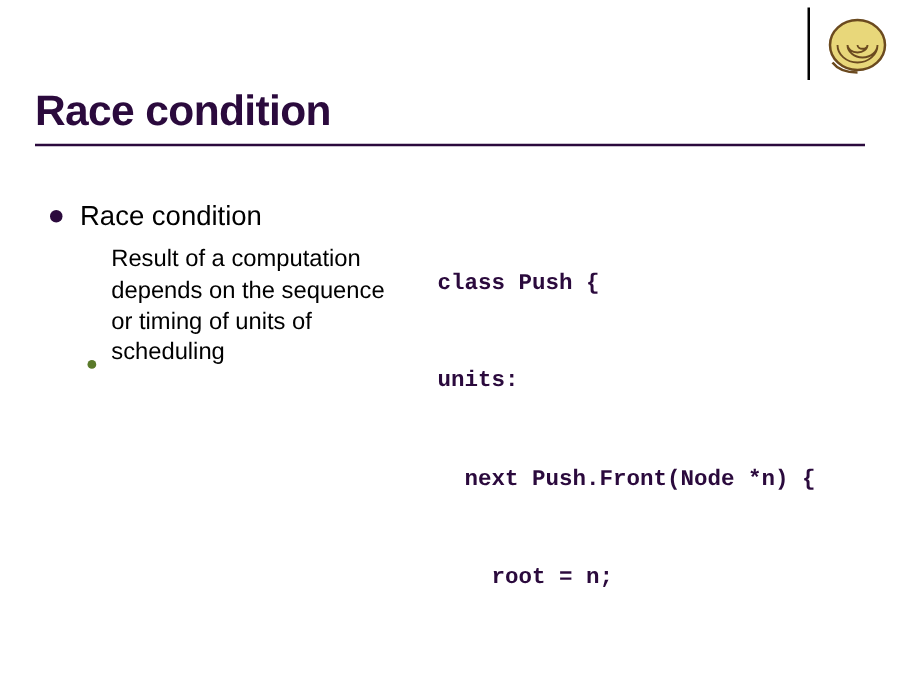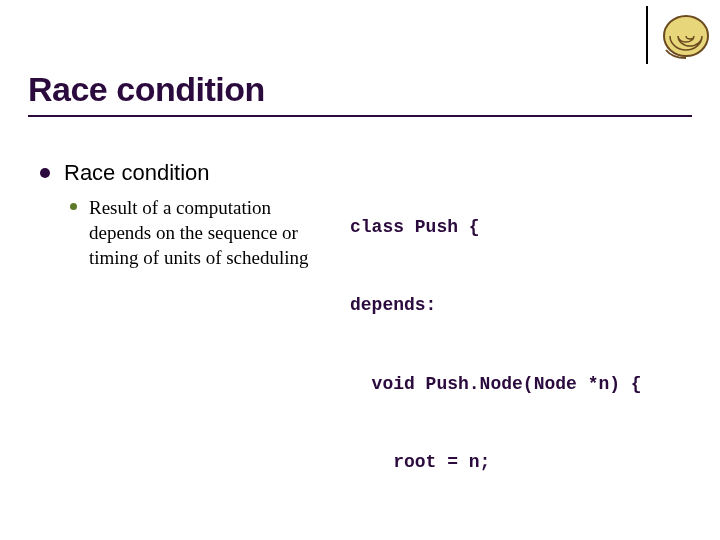--- a/index.html
+++ b/index.html
@@ -75,23 +75,22 @@
     margin-top: 7px;
     margin-right: 12px;
   }
   .b1-text {
     font-size: 22px;
     color: #000;
     line-height: 1.2;
   }
   .b2-row {
     display: flex;
-    align-items: flex-start;
+    align-items: flex-end;
     margin-left: 30px;
-    font-family: Liberation Serif, serif;
   }
   .b2-text {
     font-size: 19px;
     color: #000;
     line-height: 1.3;
     max-width: 240px;
   }
   .code {
     font-family: "Courier New", Courier, monospace;
     font-size: 18px;
@@ -142,22 +141,22 @@
         <div class="b1-text">Race condition</div>
       </div>
       <div class="b2-row">
         <div class="disc small"></div>
         <div class="b2-text">Result of a computation depends on the sequence or timing of units of scheduling</div>
       </div>
     </div>
     <div class="right-col">
       <div class="code">
         <div>class Push {</div>
-        <div>depends:</div>
-        <div>  void Push.Node(Node *n) {</div>
+        <div>units:</div>
+        <div>  next Push.Front(Node *n) {</div>
         <div>    root = n;</div>
         
         
         
         
       </div>
     </div>
   </div>
 
 </div>

